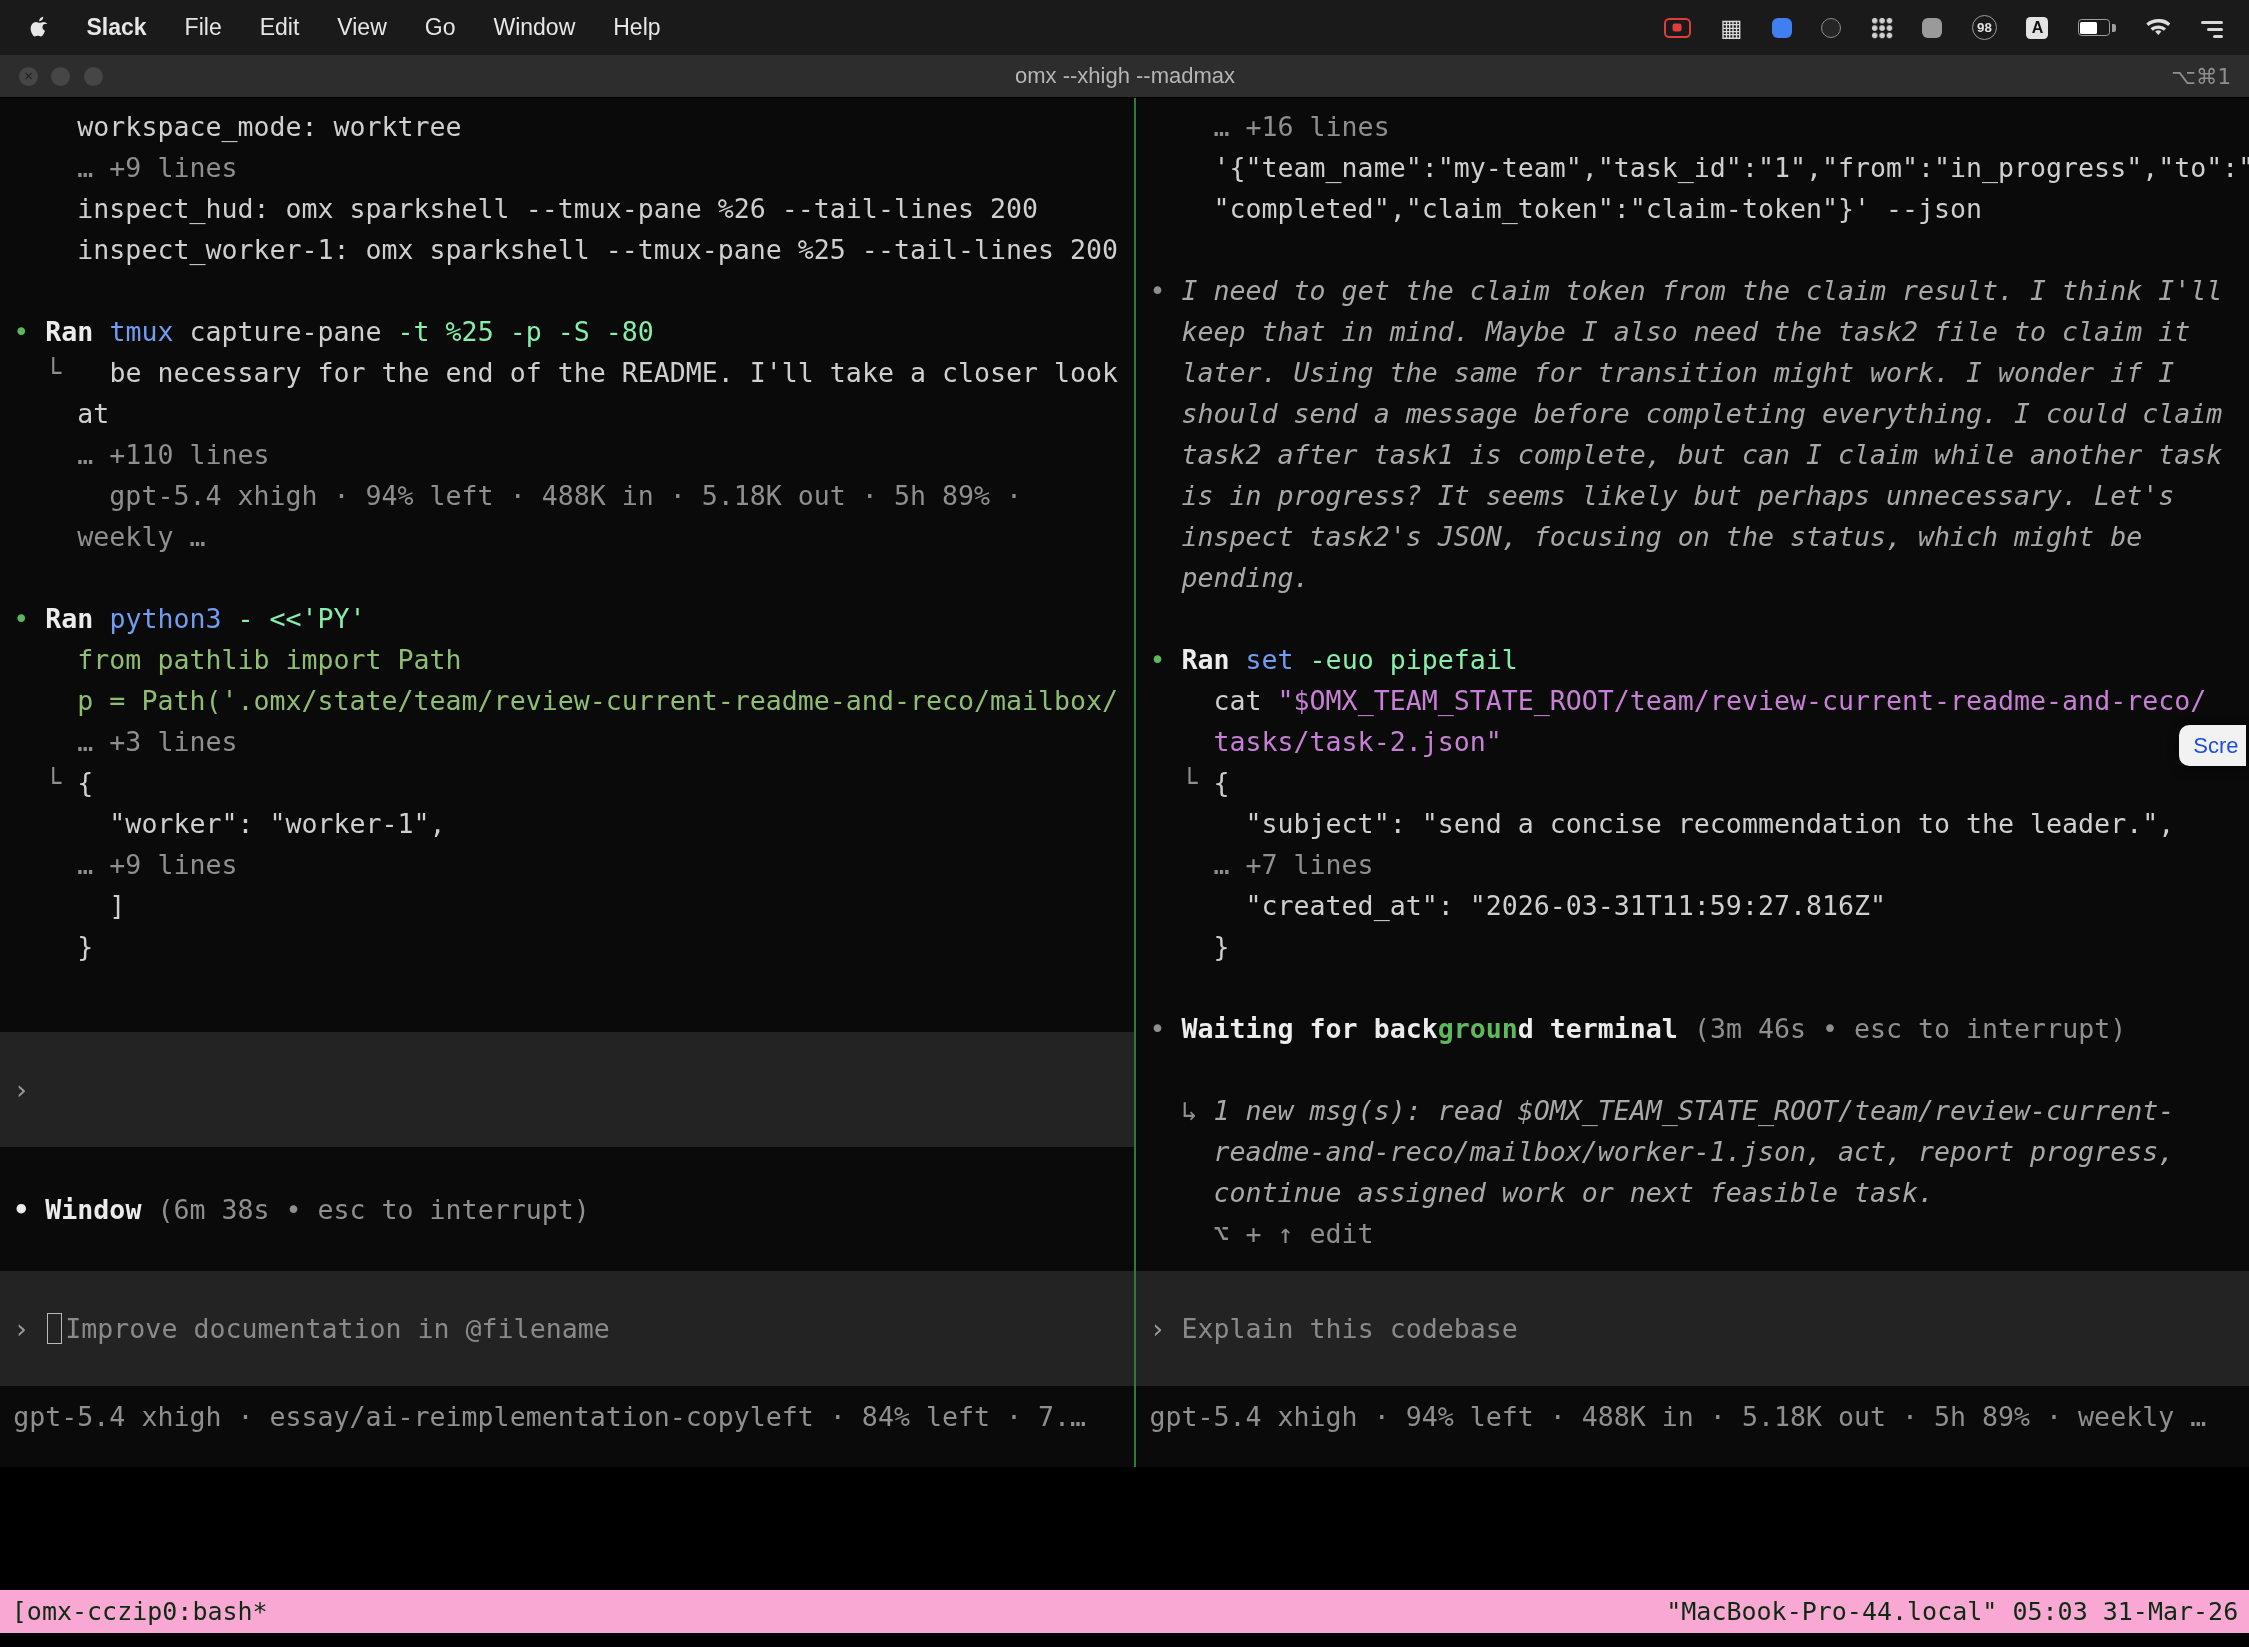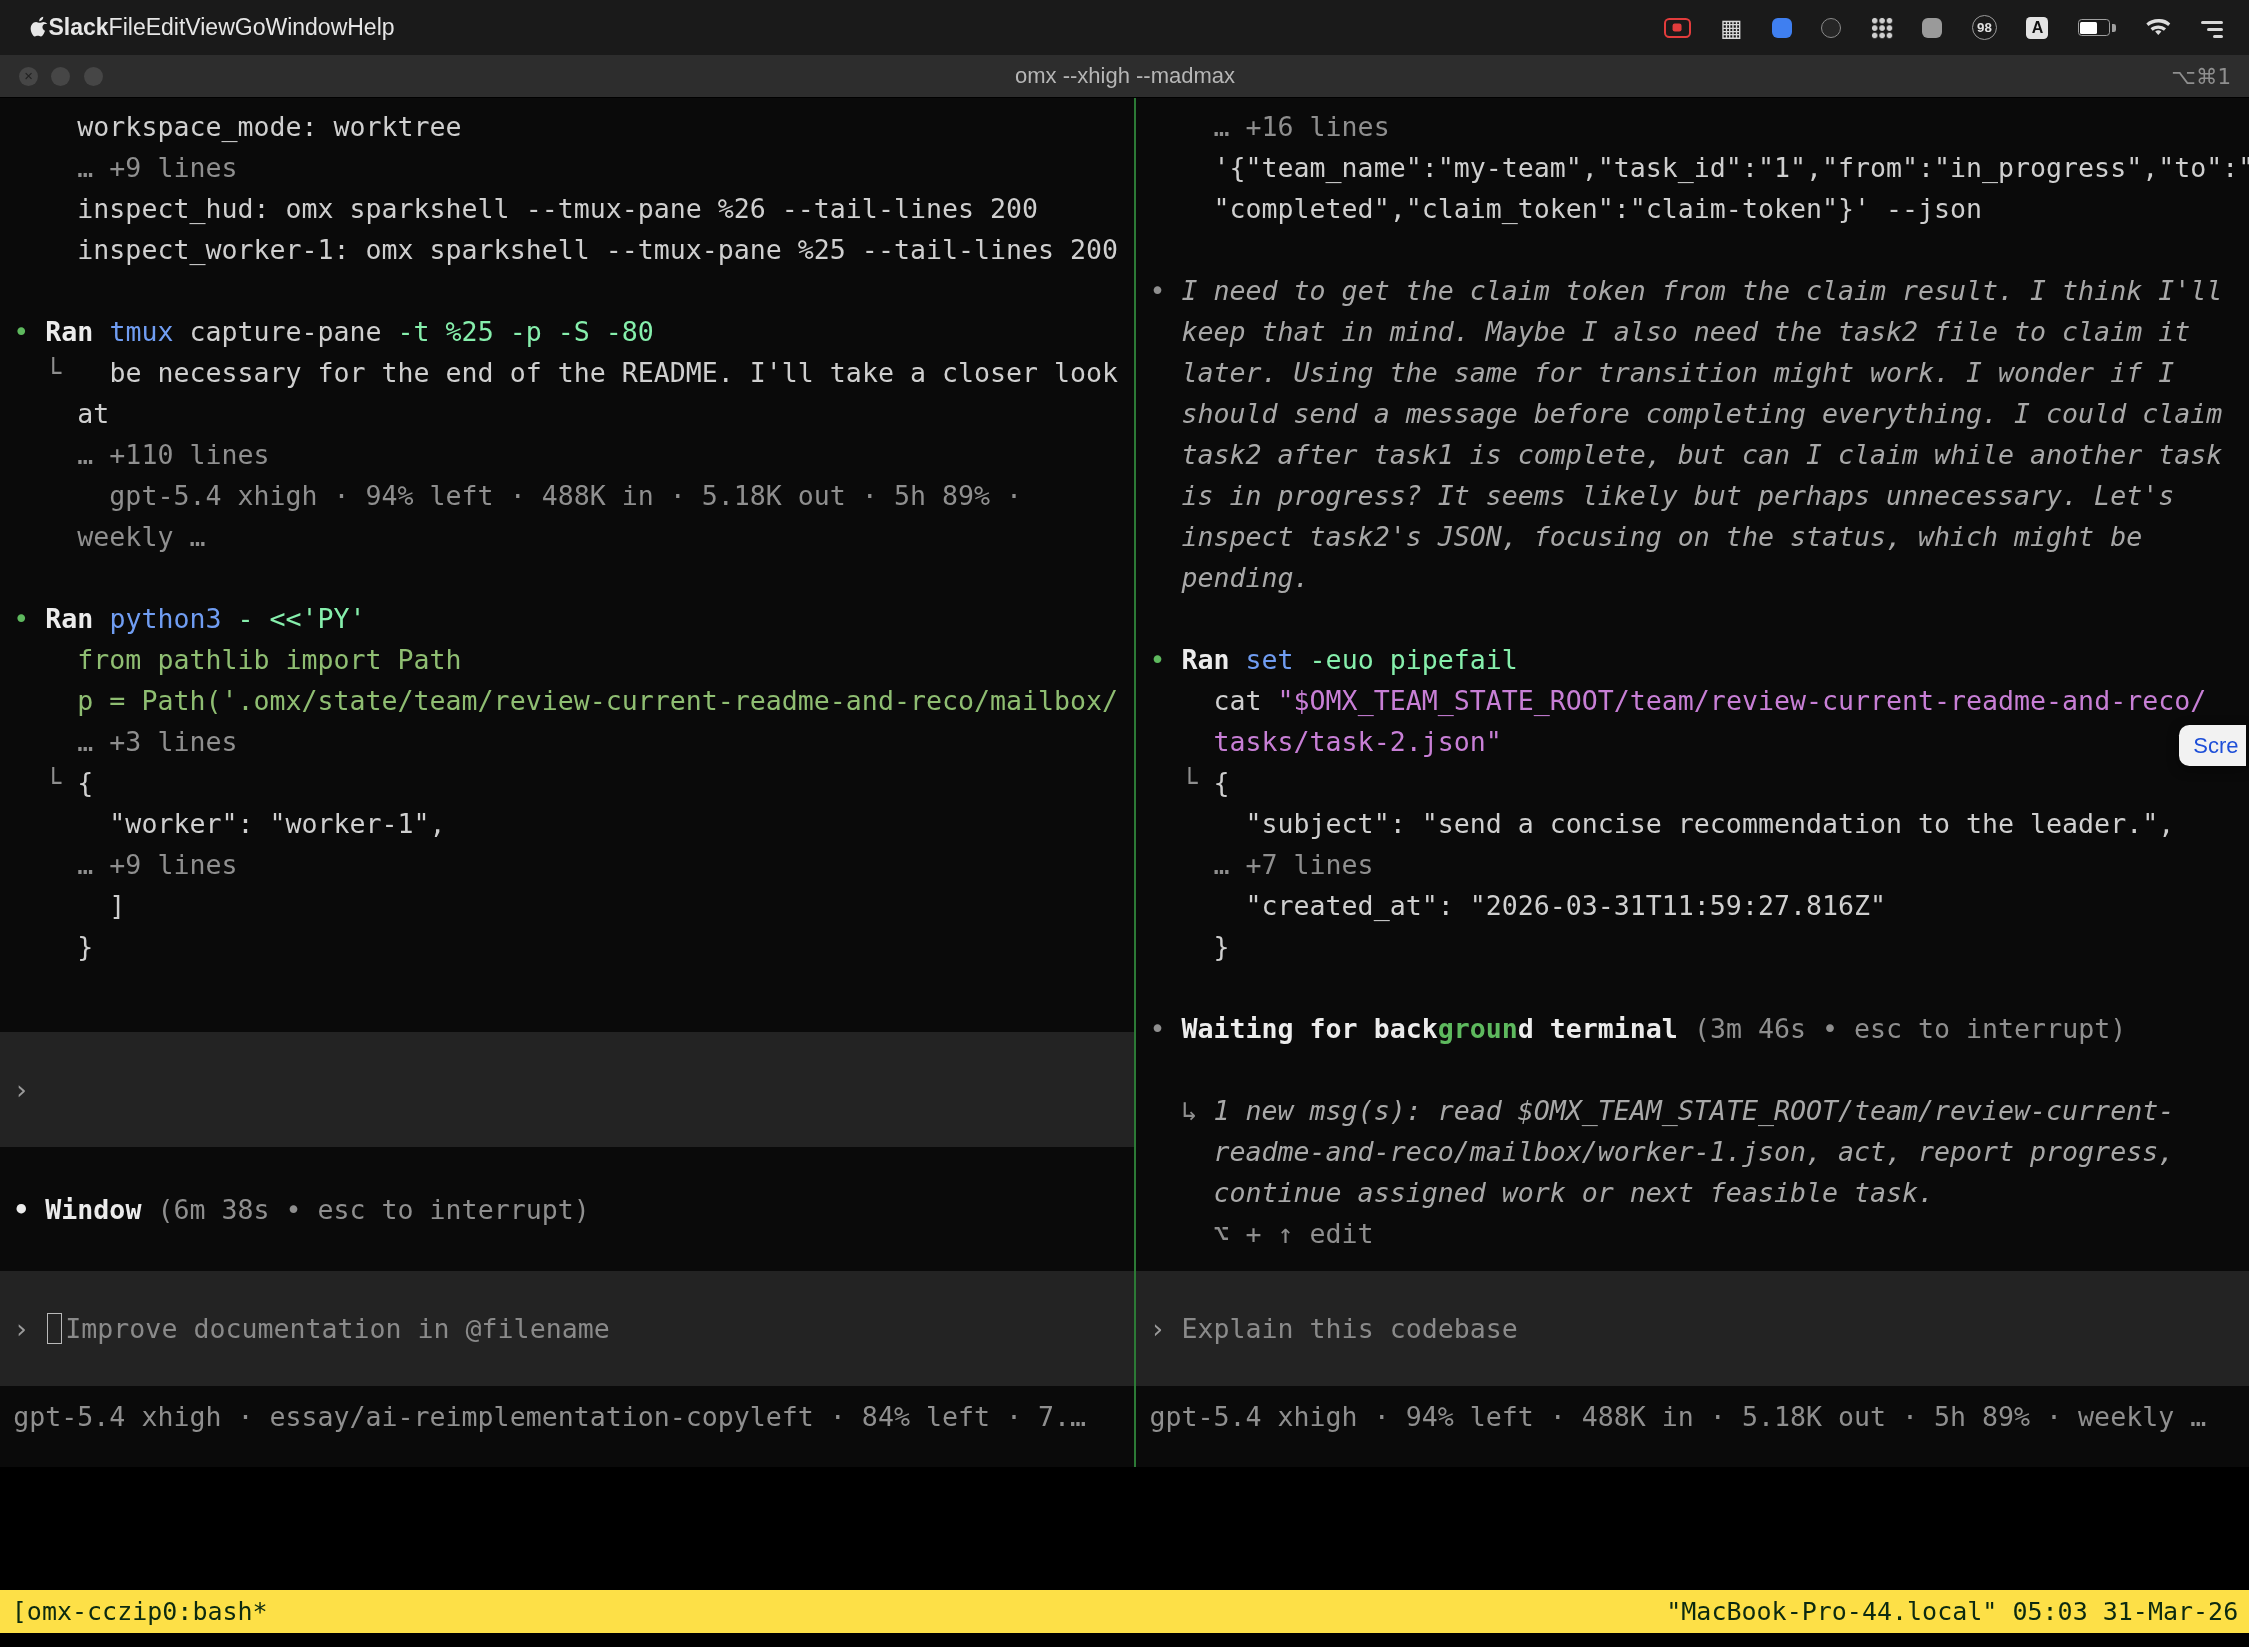--- a/index.html
+++ b/index.html
@@ -2,21 +2,21 @@
 <html style="font-size:11.8px"><head>
 <meta charset="utf-8">
 <style>
   *{margin:0;padding:0;box-sizing:border-box;}
   html,body{width:2250px;height:1648px;}
   body{background:#000;display:flex;flex-direction:column;overflow:hidden;
        font-family:"DejaVu Sans Mono","DejaVu Sans",monospace;}
 
   
   .menubar{flex:0 0 55px;background:#1a1a1a;display:flex;align-items:center;
-           padding:0 26.6px 0 29.5px;color:#e6e6e6;
+           padding:0 26.6px 0 29.5px;color:#e6e6e6;gap:38px;
            font-family:"Liberation Sans",sans-serif;font-size:23px;}
   .menubar .app-name{font-weight:bold;}
   .menubar-right{margin-left:auto;display:flex;align-items:center;gap:29.5px;}
   .ic{display:flex;align-items:center;justify-content:center;}
   .ic-record{width:26.6px;height:20px;border:2.2px solid #e23c3c;border-radius:5.2px;position:relative;}
   .ic-record::after{content:"";width:8.9px;height:8.9px;background:#e23c3c;border-radius:2.2px;
                     position:absolute;left:50%;top:50%;transform:translate(-50%,-50%);}
   .ic-grid{color:#d8d8d8;font-size:23.6px;font-family:"DejaVu Sans",sans-serif;}
   .ic-blue{width:20px;height:20px;background:#3f7ff0;border-radius:5.9px;}
   .ic-dark{width:20px;height:20px;background:#262626;border:1.5px solid #8a8a8a;border-radius:50%;}
@@ -79,21 +79,21 @@
 
   .screenshot-chip{position:absolute;right:4px;top:627px;height:41px;background:#f2f2f2;
                    color:#1d4ed8;font-family:"Liberation Sans",sans-serif;font-size:22px;
                    display:flex;align-items:center;padding:0 7.4px 0 14.8px;
                    border-radius:10.3px 0 0 10.3px;box-shadow:0 3px 10.3px rgba(0,0,0,.5);}
 
   
   .omx-status{flex:0 0 41px;font-size:26.6px;line-height:41px;white-space:pre;
               padding-left:7.4px;color:#9a9a9a;overflow:hidden;background:#000;}
   .spacer{flex:1;background:#000;}
-  .tmux-bar{flex:0 0 43px;background:#fde047;color:#0c2a10;display:flex;align-items:center;
+  .tmux-bar{flex:0 0 43px;background:#f9a8d4;color:#0c2a10;display:flex;align-items:center;
             font-size:25px;padding:0 11.8px;white-space:pre;}
   .tmux-left{flex:1;overflow:hidden;}
   .bottom-strip{flex:0 0 14.8px;background:#000;}
 </style>
 </head>
 <body>
 
 <div class="menubar">
   <span class="ic">
     <svg width="19" height="23.6" viewBox="0 0 24 28">

